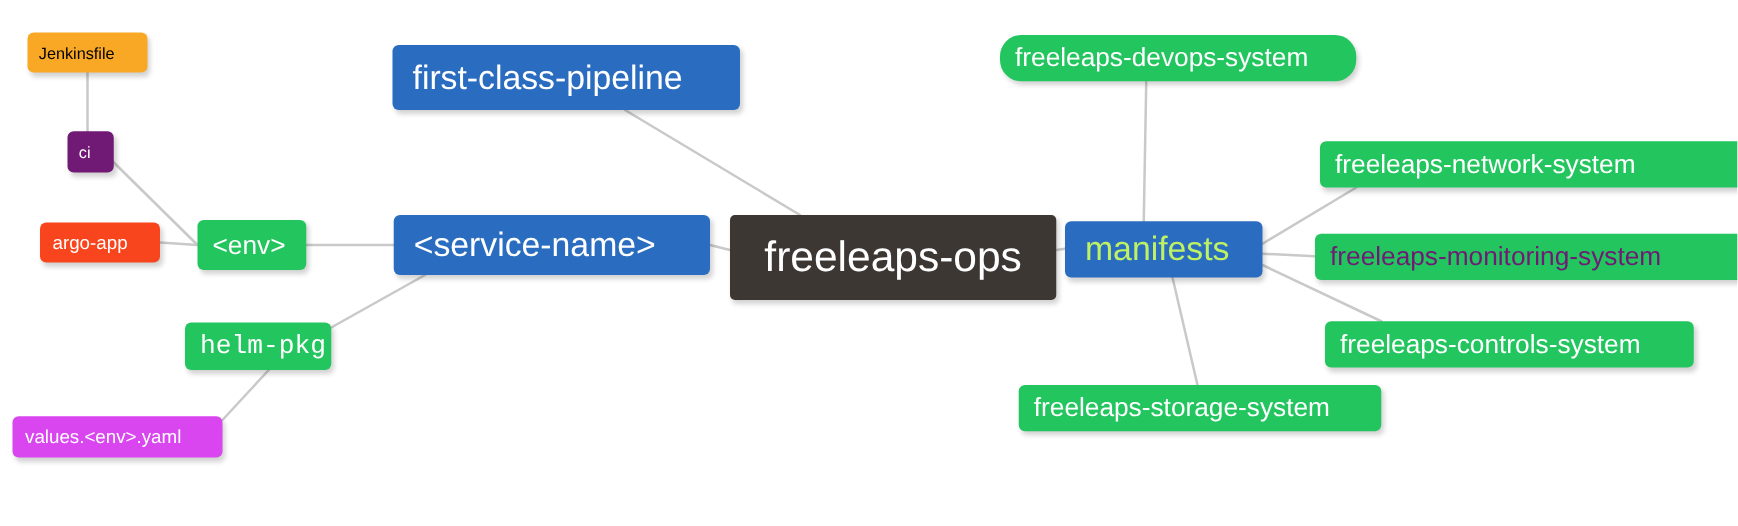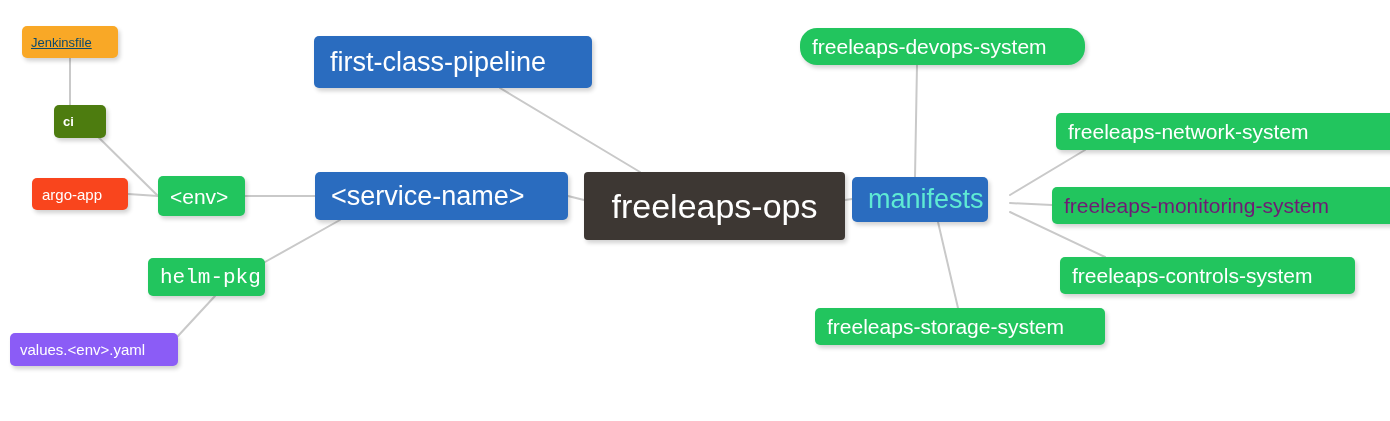--- a/index.html
+++ b/index.html
@@ -32,48 +32,48 @@
       <line x1="500" y1="88" x2="640" y2="172" stroke="#c9c9c9" stroke-width="2" stroke-linecap="round"></line>
       <line x1="568" y1="196" x2="584" y2="200" stroke="#c9c9c9" stroke-width="2" stroke-linecap="round"></line>
       <line x1="845" y1="200" x2="852" y2="199" stroke="#c9c9c9" stroke-width="2" stroke-linecap="round"></line>
       <line x1="915" y1="177" x2="917" y2="65" stroke="#c9c9c9" stroke-width="2" stroke-linecap="round"></line>
       <line x1="1010" y1="195" x2="1085" y2="150" stroke="#c9c9c9" stroke-width="2" stroke-linecap="round"></line>
       <line x1="1010" y1="203" x2="1052" y2="205" stroke="#c9c9c9" stroke-width="2" stroke-linecap="round"></line>
       <line x1="1010" y1="212" x2="1105" y2="257" stroke="#c9c9c9" stroke-width="2" stroke-linecap="round"></line>
       <line x1="938" y1="222" x2="958" y2="308" stroke="#c9c9c9" stroke-width="2" stroke-linecap="round"></line>
     </svg>
   <div id="nodes">
-      <div class="node tier-4" style="left: 22px; top: 26px; width: 96px; height: 32px; background: rgb(249, 168, 38); color: #0c4a6e; text-decoration: underline;">
+      <div class="node tier-4" style="left: 22px; top: 26px; width: 96px; height: 32px; background: rgb(249, 168, 38); color: #000000;">
         <span class="lbl">Jenkinsfile</span>
       </div>
-      <div class="node tier-4" style="left: 54px; top: 105px; width: 52px; height: 33px; background: #4d7c0f; color: rgb(255, 255, 255); font-weight: bold;">
+      <div class="node tier-4" style="left: 54px; top: 105px; width: 37px; height: 33px; background: #701a75; color: rgb(255, 255, 255);">
         <span class="lbl">ci</span>
       </div>
       <div class="node tier-3" style="left: 32px; top: 178px; width: 96px; height: 32px; background: rgb(249, 69, 29); color: rgb(255, 255, 255);">
         <span class="lbl">argo-app</span>
       </div>
       <div class="node tier-2" style="left: 158px; top: 176px; width: 87px; height: 40px; background: rgb(34, 197, 94); color: rgb(255, 255, 255);">
         <span class="lbl">&lt;env&gt;</span>
       </div>
       <div class="node tier-2" style="left: 148px; top: 258px; width: 117px; height: 38px; background: rgb(34, 197, 94); color: rgb(255, 255, 255); font-family: Liberation Mono, monospace;">
         <span class="lbl">helm-pkg</span>
       </div>
-      <div class="node tier-3" style="left: 10px; top: 333px; width: 168px; height: 33px; background: #8b5cf6; color: rgb(255, 255, 255);">
+      <div class="node tier-3" style="left: 10px; top: 333px; width: 168px; height: 33px; background: #d946ef; color: rgb(255, 255, 255);">
         <span class="lbl">values.&lt;env&gt;.yaml</span>
       </div>
       <div class="node tier-1" style="left: 314px; top: 36px; width: 278px; height: 52px; background: rgb(42, 108, 191); color: rgb(255, 255, 255);">
         <span class="lbl">first-class-pipeline</span>
       </div>
       <div class="node tier-1" style="left: 315px; top: 172px; width: 253px; height: 48px; background: rgb(42, 108, 191); color: rgb(255, 255, 255);">
         <span class="lbl">&lt;service-name&gt;</span>
       </div>
       <div class="node tier-root" style="left: 584px; top: 172px; width: 261px; height: 68px; background: rgb(61, 55, 51); color: rgb(255, 255, 255);">
         <span class="lbl">freeleaps-ops</span>
       </div>
-      <div class="node tier-1" style="left: 852px; top: 177px; width: 136px; height: 45px; background: rgb(42, 108, 191); color: #5eead4;">
+      <div class="node tier-1" style="left: 852px; top: 177px; width: 158px; height: 45px; background: rgb(42, 108, 191); color: #bef264;">
         <span class="lbl">manifests</span>
       </div>
       <div class="node tier-2" style="left: 800px; top: 28px; width: 285px; height: 37px; background: rgb(34, 197, 94); color: rgb(255, 255, 255); border-radius: 17px;">
         <span class="lbl">freeleaps-devops-system</span>
       </div>
       <div class="node tier-2" style="left: 1056px; top: 113px; width: 349px; height: 37px; background: rgb(34, 197, 94); color: rgb(255, 255, 255);">
         <span class="lbl">freeleaps-network-system</span>
       </div>
       <div class="node tier-2" style="left: 1052px; top: 187px; width: 362px; height: 37px; background: rgb(34, 197, 94); color: #701a75;">
         <span class="lbl">freeleaps-monitoring-system</span>

